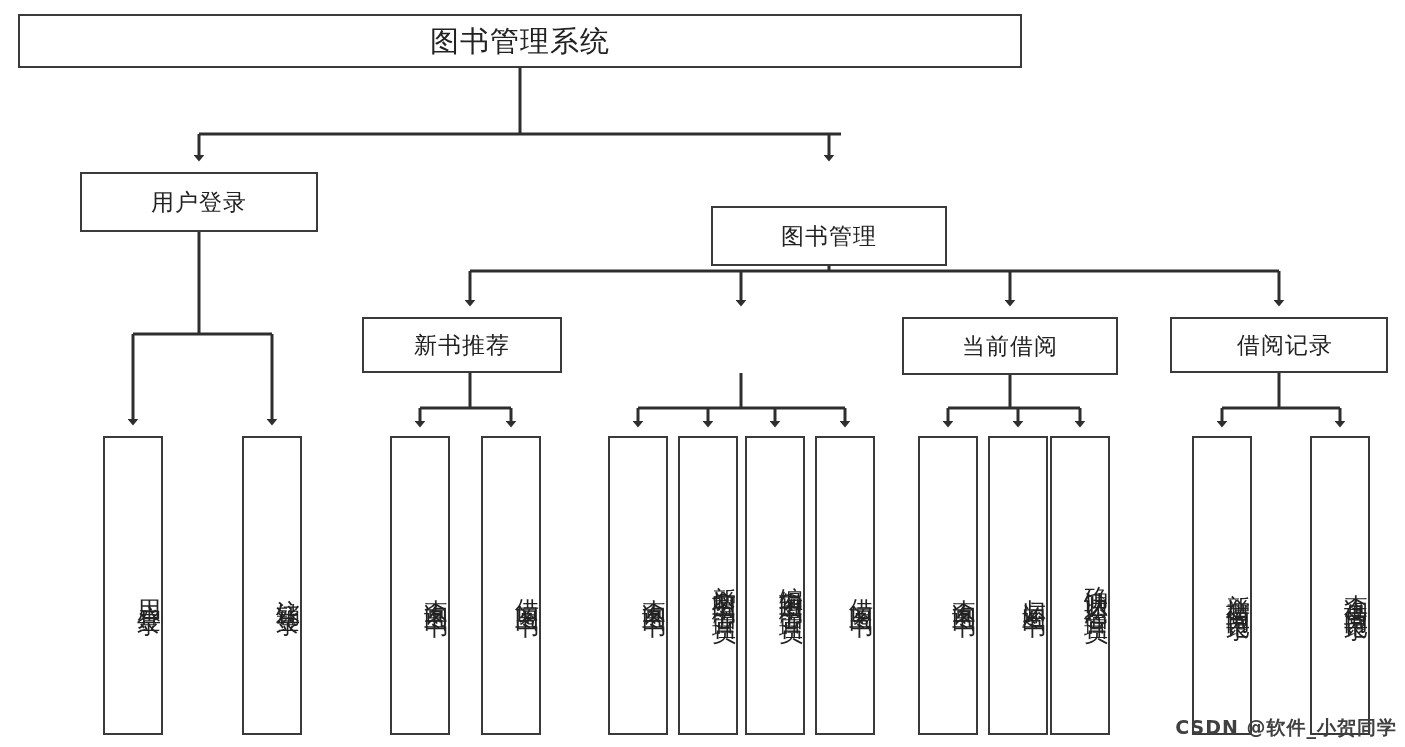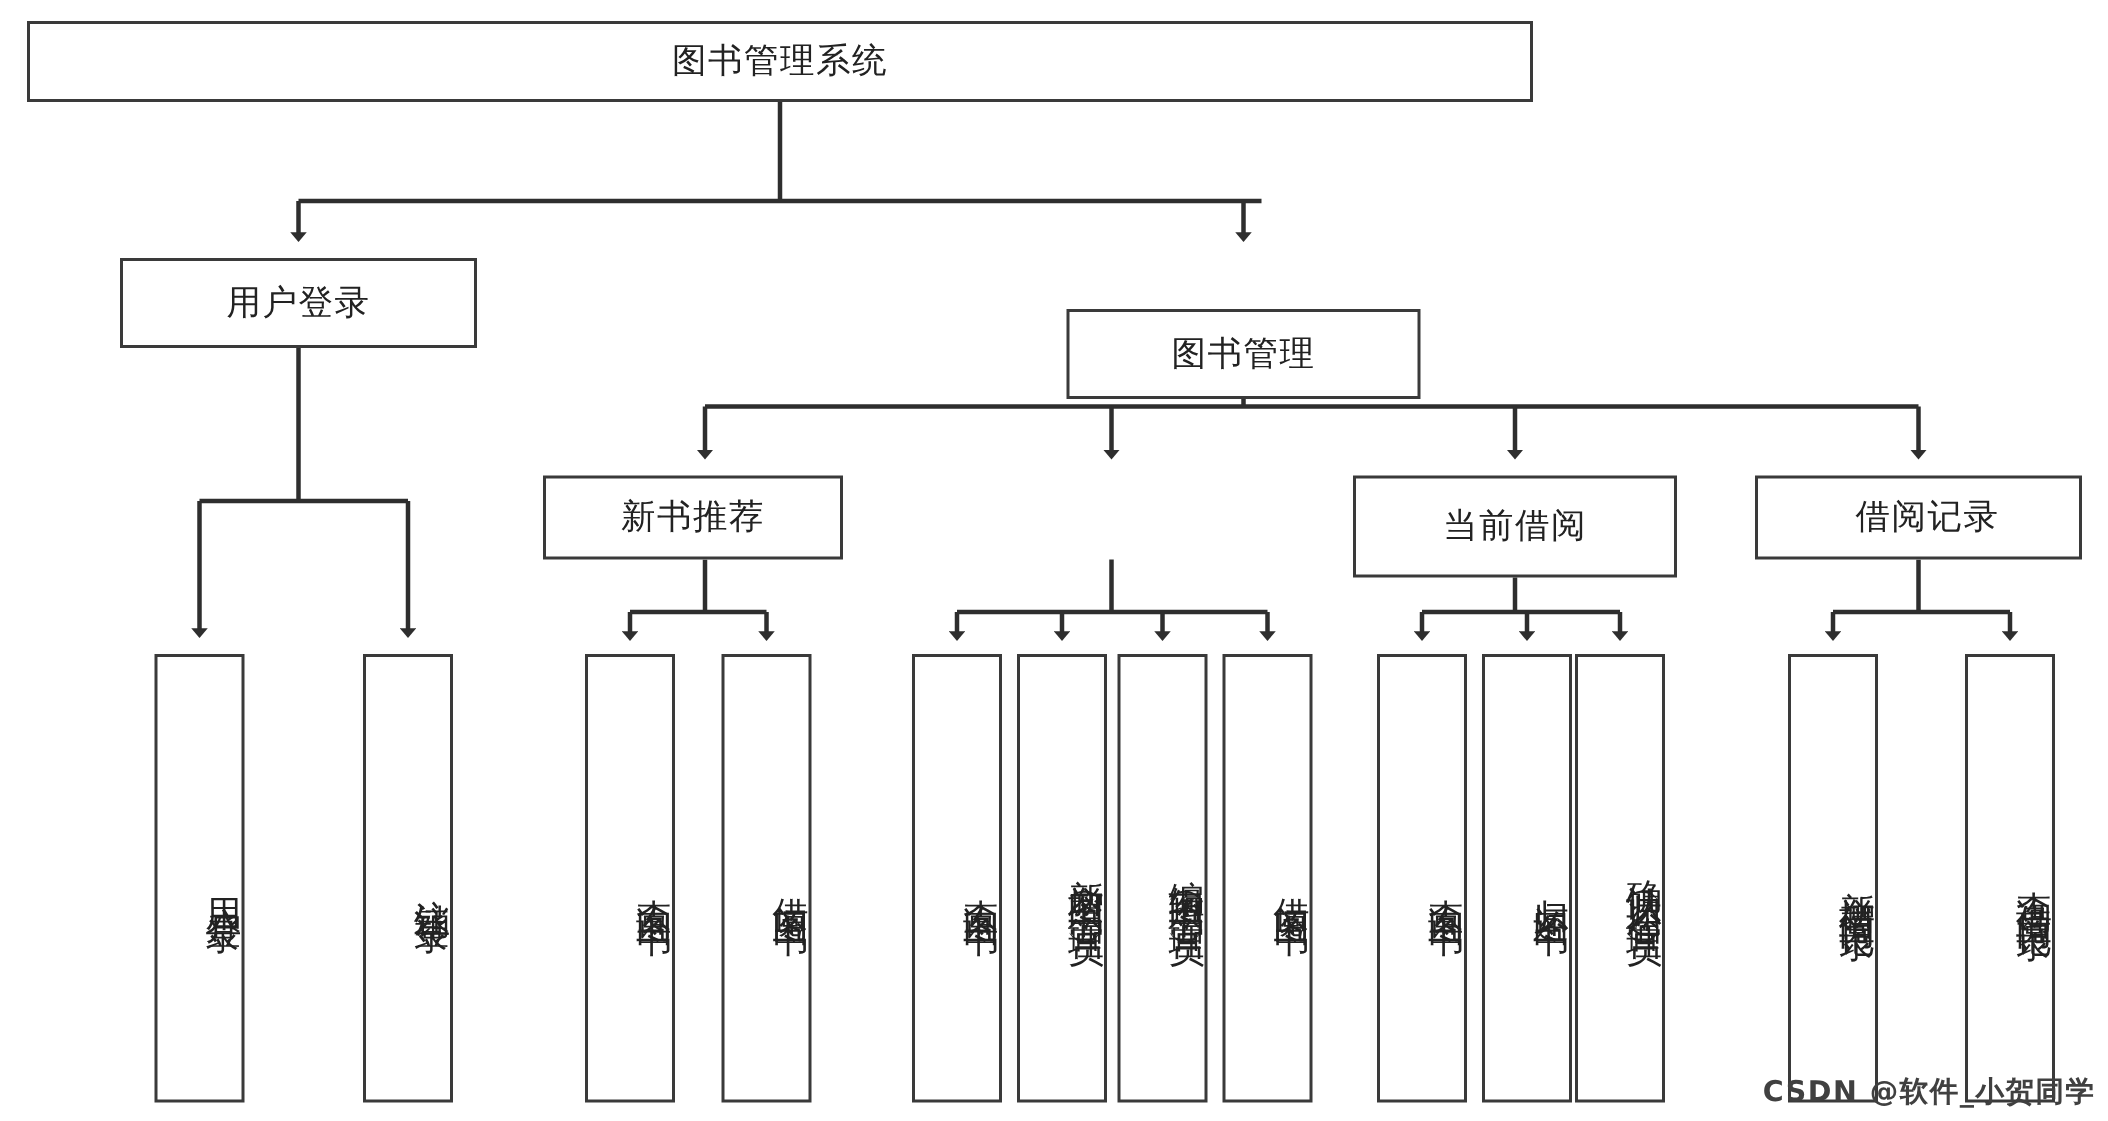--- a/index.html
+++ b/index.html
@@ -36,21 +36,21 @@
     justify-content: center;
     color: #222222;
   }
   .node-h {
     font-size: 23px;
     letter-spacing: 1px;
     line-height: 1;
     white-space: nowrap;
   }
   .node-root .node-label {
-    font-size: 23px;
+    font-size: 29px;
   }
   .node-v {
     writing-mode: vertical-rl;
     text-orientation: upright;
     align-items: flex-start;
     justify-content: center;
     padding-top: 8px;
   }
   .node-v .node-label {
     writing-mode: vertical-rl;
@@ -134,21 +134,21 @@
   <div class="node-box node-h" style="left:80px; top:172px; width:238px; height:60px;">
     <span class="node-label">用户登录</span>
   </div>
   <div class="node-box node-h" style="left:711px; top:172px; width:236px; height:60px;margin-top:34px;">
     <span class="node-label">图书管理</span>
   </div>
 
   <div class="node-box node-h" style="left:362px; top:317px; width:200px; height:56px;">
     <span class="node-label">新书推荐</span>
   </div>
-  <div class="node-box node-h" style="left:902px; top:317px; width:216px; height:68px;align-items:center;">
+  <div class="node-box node-h" style="left:902px; top:317px; width:216px; height:58px;align-items:center;">
     <span class="node-label">当前借阅</span>
   </div>
   <div class="node-box node-h" style="left:1170px; top:317px; width:218px; height:56px;padding-left:12px;">
     <span class="node-label">借阅记录</span>
   </div>
 
   <div class="node-box node-v" style="left:103px; top:436px; width:60px; height:299px;">
     <span class="node-label">用户登录</span>
   </div>
   <div class="node-box node-v" style="left:242px; top:436px; width:60px; height:299px;">

